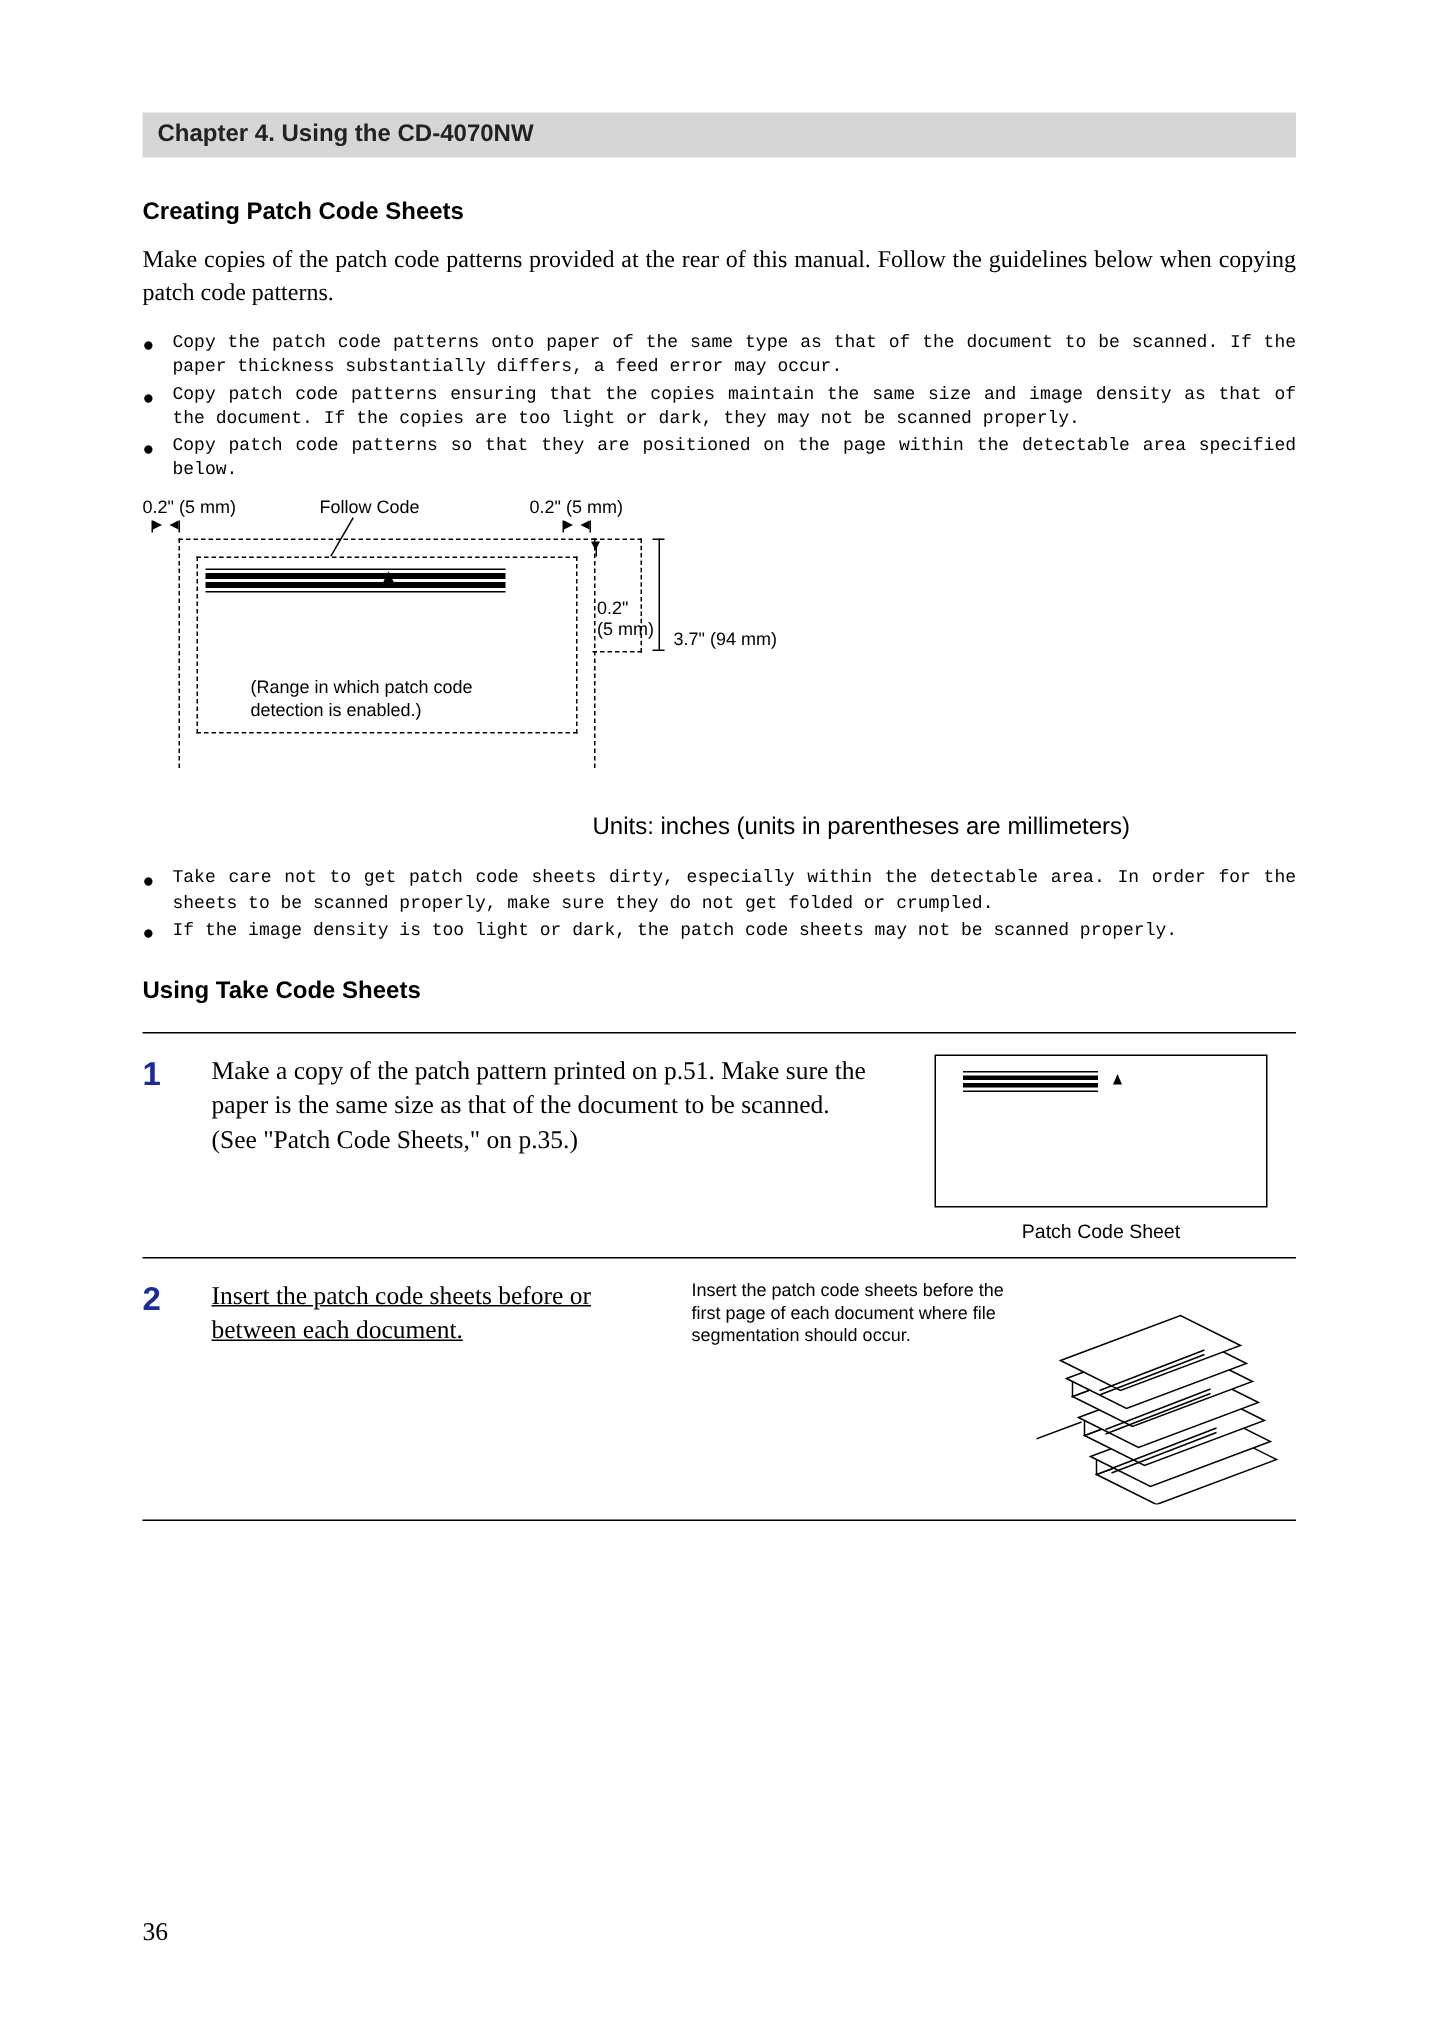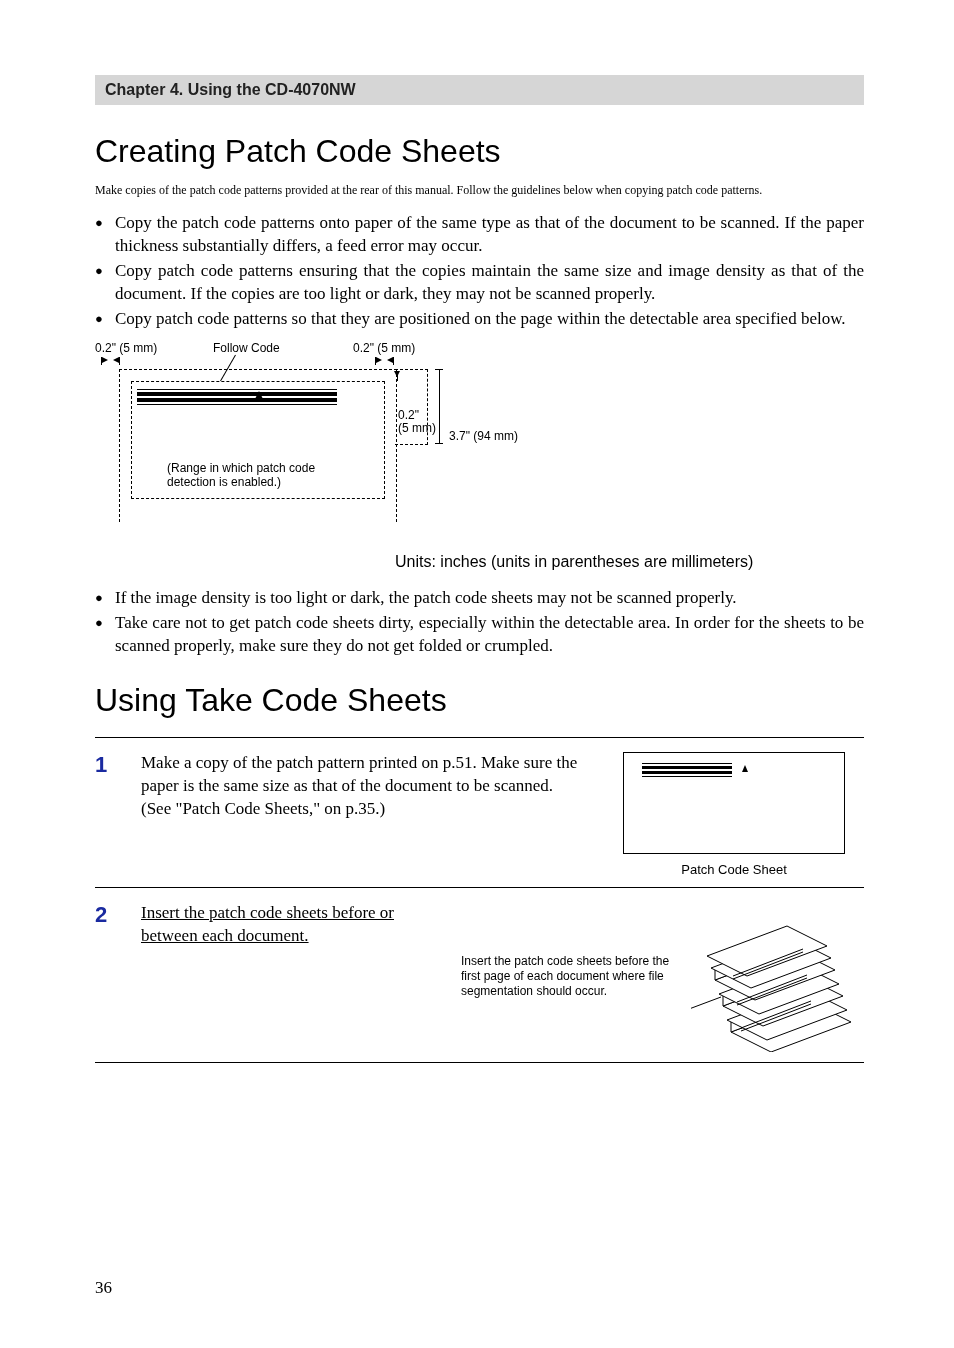--- a/index.html
+++ b/index.html
@@ -20,42 +20,43 @@
     background: #d6d6d6;
     padding: 6px 10px;
     font-family: Arial, Helvetica, sans-serif;
     font-weight: bold;
     font-size: 16px;
     color: #222;
     margin-bottom: 28px;
   }
   h2.section {
     font-family: Arial, Helvetica, sans-serif;
-    font-weight: normal;
-    font-size: 32px;
+    font-weight: bold;
+    font-size: 16px;
     margin: 0 0 12px 0;
   }
   p.body, .body {
-    font-size: 12px;
+    font-size: 16px;
     line-height: 1.35;
     margin: 0 0 14px 0;
     text-align: justify;
   }
   ul.bullets {
     list-style: none;
     padding: 0;
     margin: 0 0 8px 0;
   }
   ul.bullets > li {
     position: relative;
     padding-left: 20px;
-    font-size: 17px;
+    font-size: 12px;
     line-height: 1.35;
     text-align: justify;
     margin-bottom: 2px;
+    font-family: Liberation Mono, monospace;
   }
   ul.bullets > li::before {
     content: "●";
     position: absolute;
     left: 0;
     top: 2px;
     font-size: 13px;
   }
 
   
@@ -148,21 +149,21 @@
   
   .stack-svg { display:block; margin:0 auto; }
   .stack-caption {
     font-family: Arial, Helvetica, sans-serif;
     font-size: 12px;
     text-align: left;
     width: 230px;
     line-height: 1.25;
   }
   .step2-right {
-    flex:none; width: 400px; display:flex; align-items:center; 
+    flex:none; width: 400px; display:flex; align-items:flex-start; 
   }
 
   .page-num {
     position: absolute;
     left: 95px;
     bottom: 50px;
     font-size: 17px;
   }
 </style>
 </head>
@@ -221,22 +222,22 @@
     <div style="position:absolute;left:340px;top:28px;width:8px;height:1px;background:#000;"></div>
     <div style="position:absolute;left:340px;top:102px;width:8px;height:1px;background:#000;"></div>
     <span class="diag-label" style="left:354px;top:88px;">3.7" (94 mm)</span>
 
     <span class="diag-label" style="left:72px;top:120px;width:180px;white-space:normal;line-height:1.2;">(Range in which patch code detection is enabled.)</span>
   </div>
 
   <div class="units-line">Units: inches (units in parentheses are millimeters)</div>
 
   <ul class="bullets" style="margin-bottom:24px;">
+    <li>Take care not to get patch code sheets dirty, especially within the detectable area. In order for the sheets to be scanned properly, make sure they do not get folded or crumpled.</li>
     <li>If the image density is too light or dark, the patch code sheets may not be scanned properly.</li>
-    <li>Take care not to get patch code sheets dirty, especially within the detectable area. In order for the sheets to be scanned properly, make sure they do not get folded or crumpled.</li>
   </ul>
 
   <h2 class="section" style="margin-bottom:18px;">Using Take Code Sheets</h2>
 
   <div class="step-row">
     <div class="step-num">1</div>
     <div class="step-text">Make a copy of the patch pattern printed on p.51. Make sure the paper is the same size as that of the document to be scanned. (See "Patch Code Sheets," on p.35.)</div>
     <div class="step-illus">
       <div class="patch-sheet-box">
         <div class="patch-lines">

